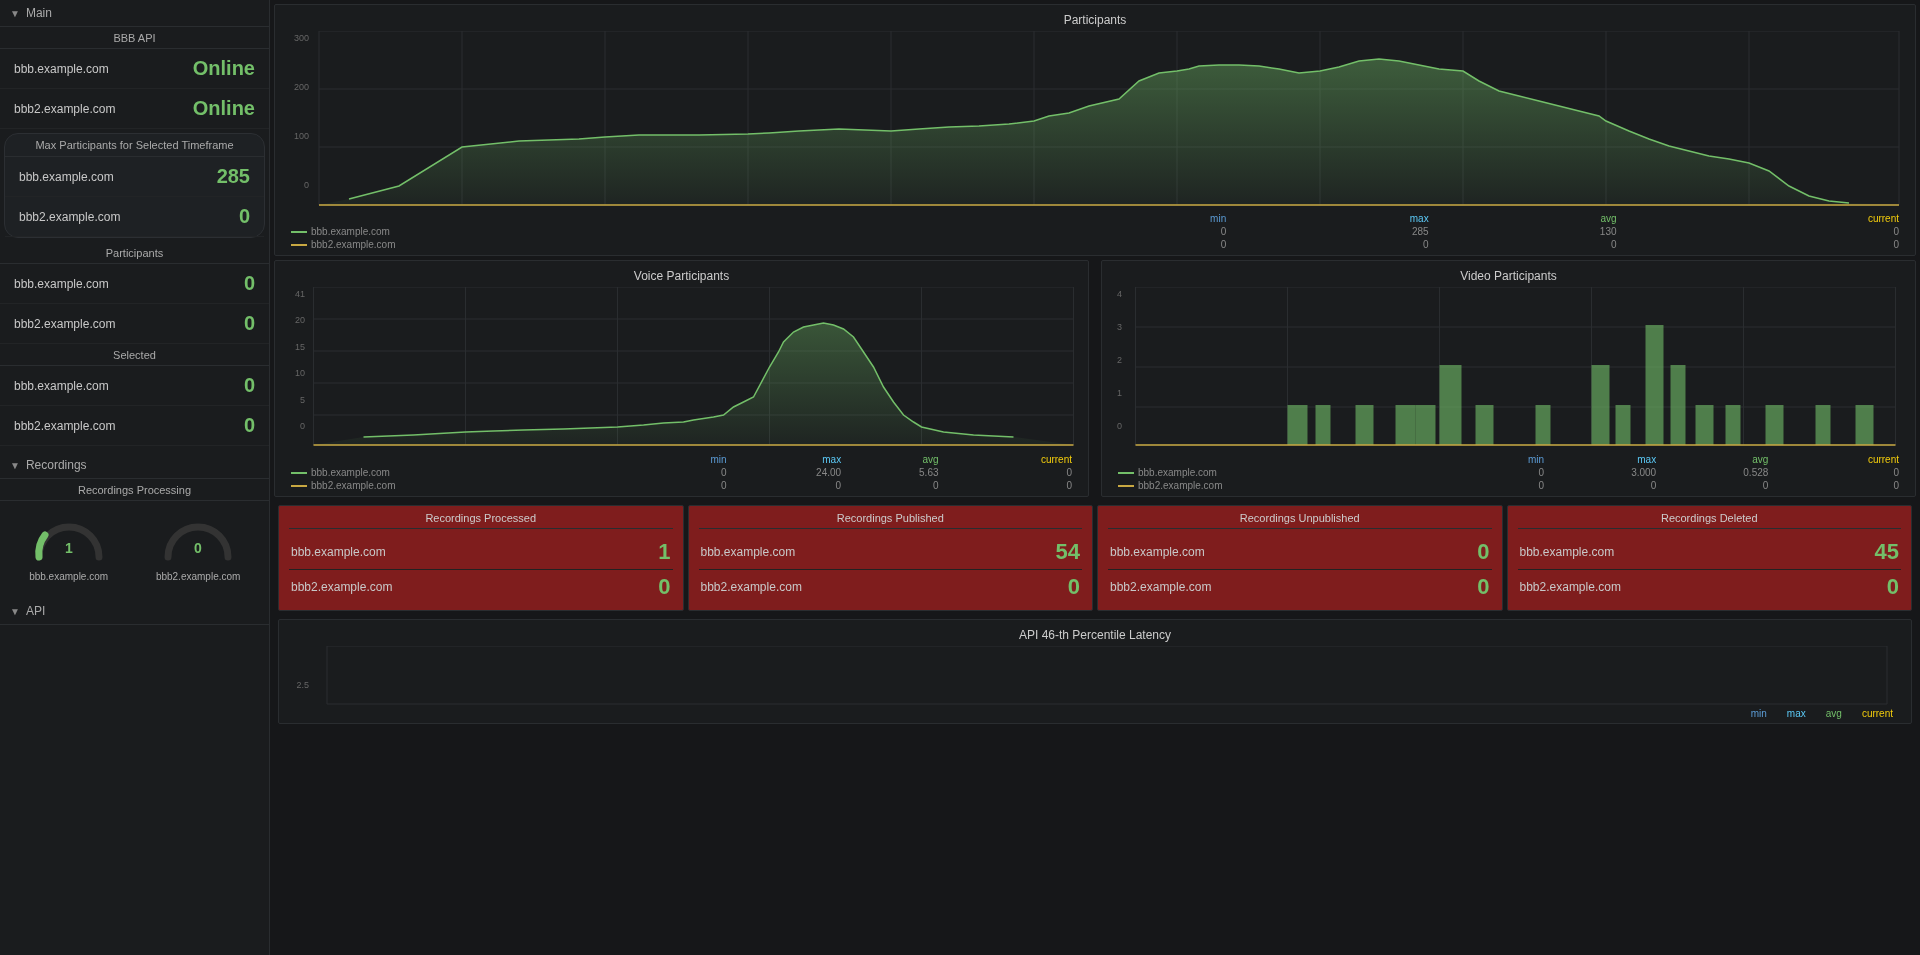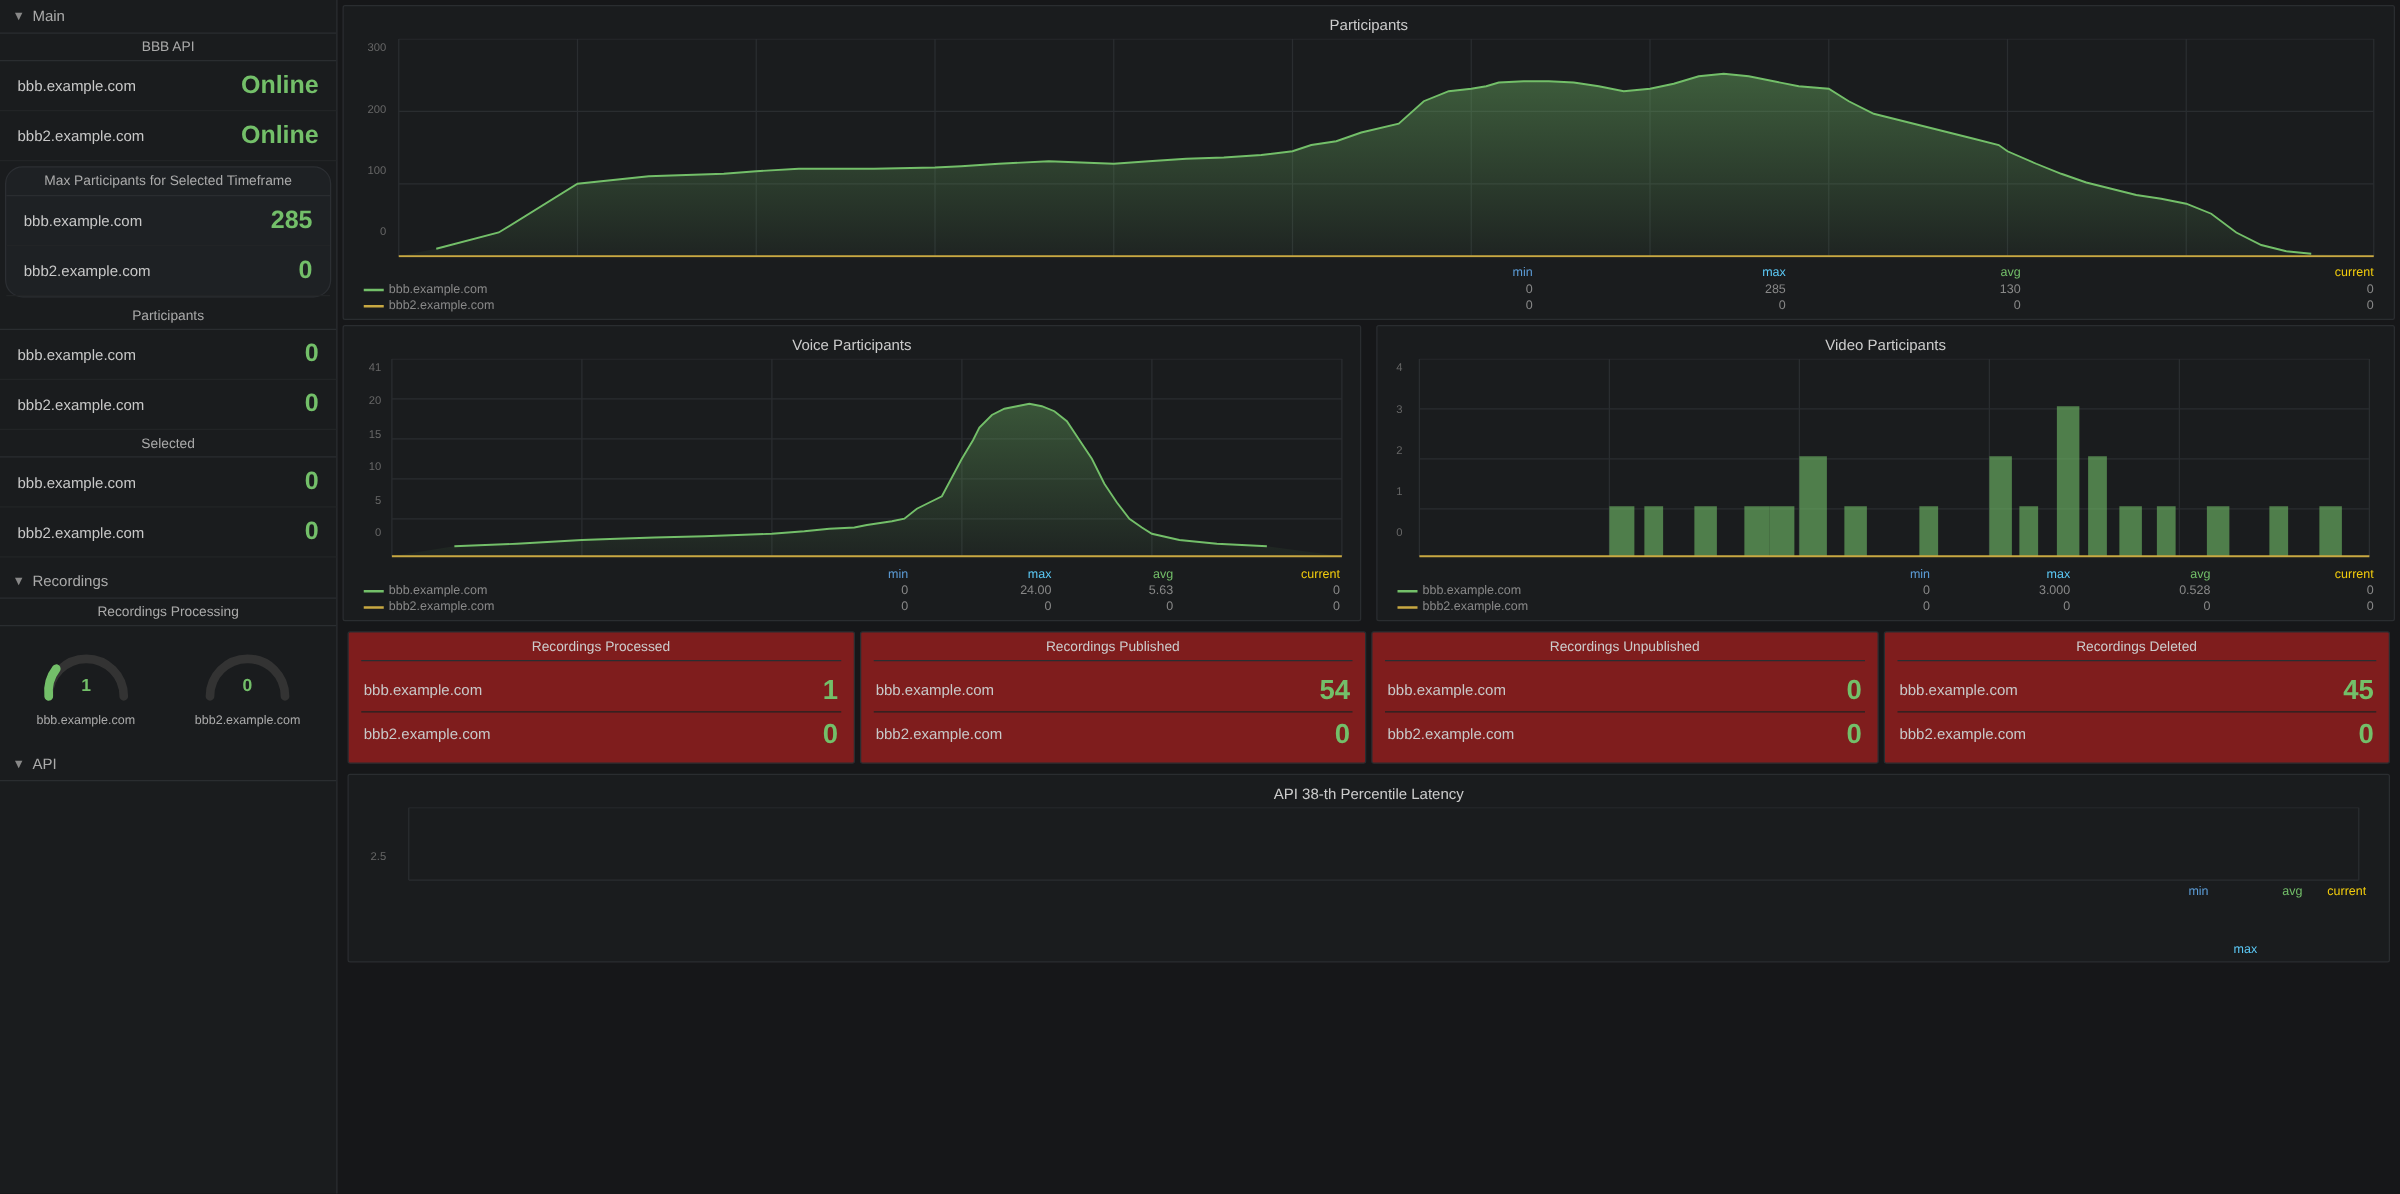--- a/index.html
+++ b/index.html
@@ -155,21 +155,21 @@
       align-items: center;
       gap: 5px;
     }
     .legend-table th {
       text-align: right;
       font-size: 10px;
       font-weight: normal;
       padding: 1px 6px;
     }
     .th-min { color: #5b9bd5; }
-    .th-max { color: #5bc8f5; margin-top: 46px; }
+    .th-max { color: #5bc8f5; }
     .th-avg { color: #73bf69; }
     .th-current { color: #f2cc0c; }
     .val-green { color: #73bf69; }
 
     
     .recordings-row {
       display: flex;
       gap: 4px;
       padding: 4px;
     }
@@ -618,21 +618,21 @@
           </div>
           <div class="rec-row">
             <span class="server-name">bbb2.example.com</span>
             <span class="rec-value">0</span>
           </div>
         </div>
       </div>
 
       <div class="api-section">
         <div class="chart-panel">
-          <div class="chart-title">API 38-th Percentile Latency</div>
+          <div class="chart-title">API 46-th Percentile Latency</div>
           <div style="position:relative;display:flex;align-items:stretch;">
             <div style="display:flex;flex-direction:column;justify-content:flex-end;align-items:flex-end;padding-right:4px;font-size:9px;color:#666;min-width:24px;padding-top:2px;padding-bottom:16px;">
               <span>2.5</span>
             </div>
             <div style="flex:1;position:relative;">
               <svg viewBox="0 0 1560 60" style="width:100%;height:60px;display:block;">
                 <line x1="0" y1="0" x2="1560" y2="0" stroke="#2a2d30" stroke-width="1"></line>
                 <line x1="0" y1="58" x2="1560" y2="58" stroke="#2a2d30" stroke-width="1"></line>
                 <line x1="0" y1="0" x2="0" y2="58" stroke="#2a2d30" stroke-width="1"></line>
                 <line x1="1560" y1="0" x2="1560" y2="58" stroke="#2a2d30" stroke-width="1"></line>

